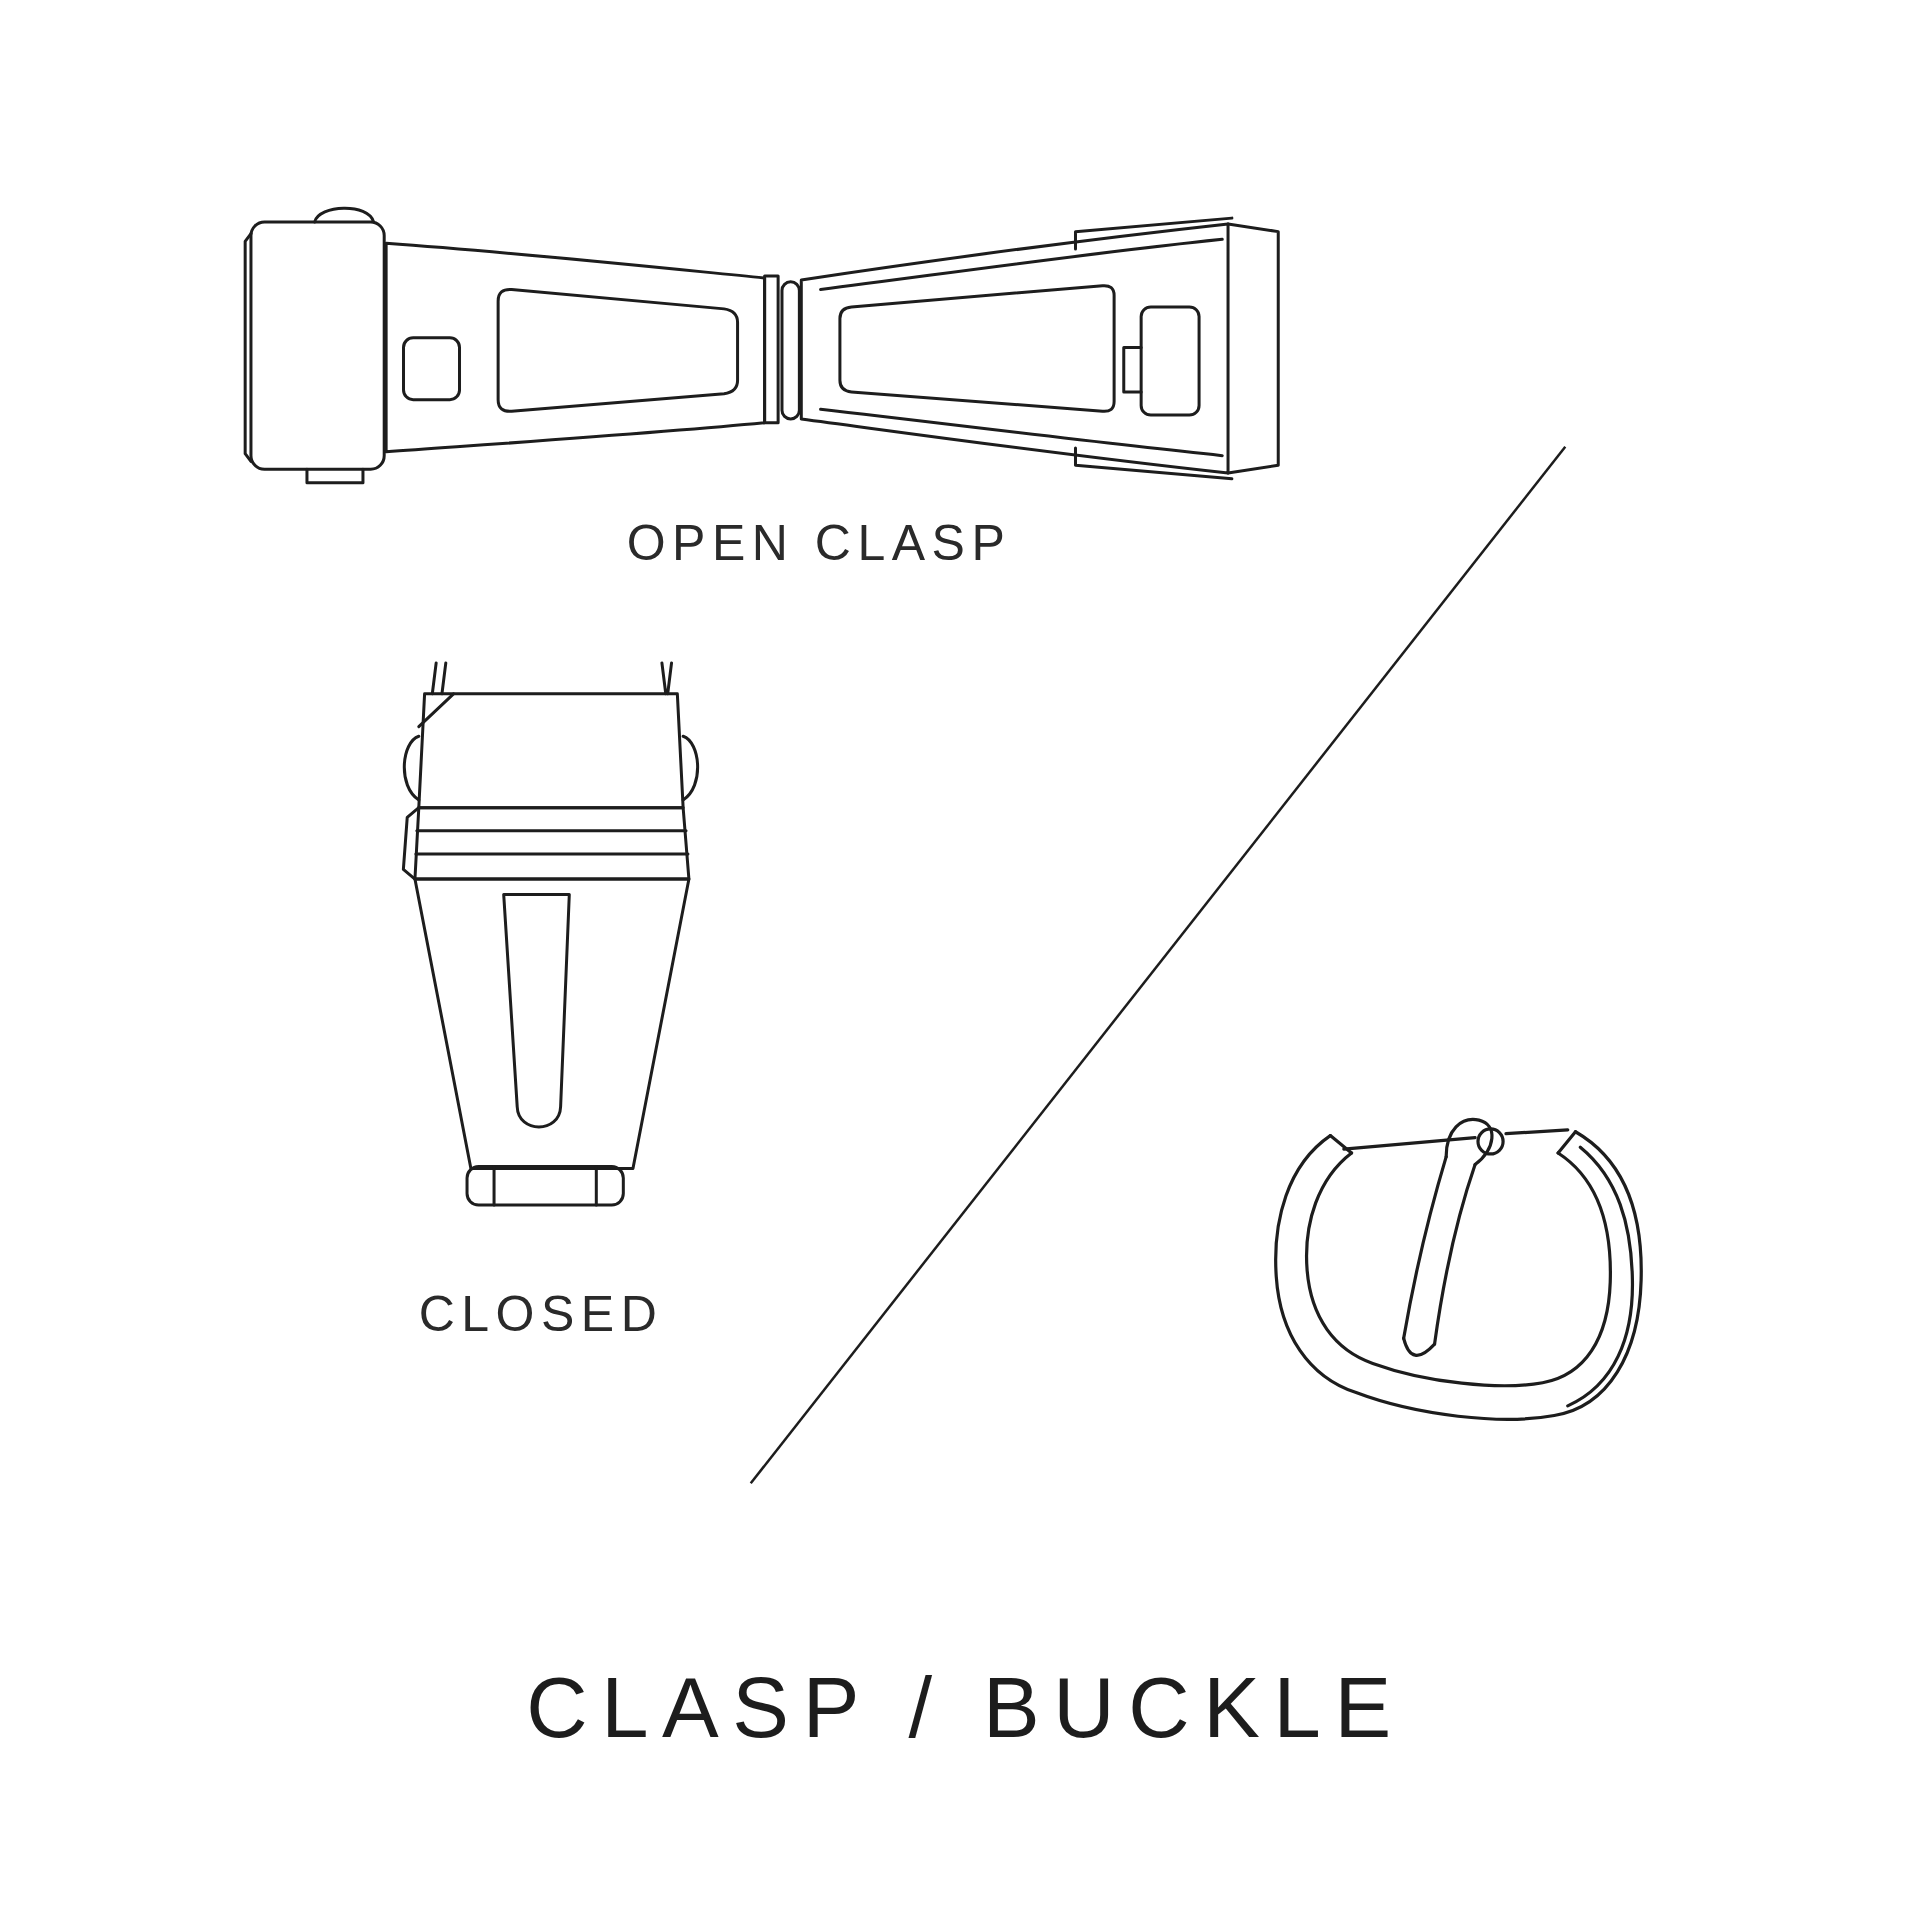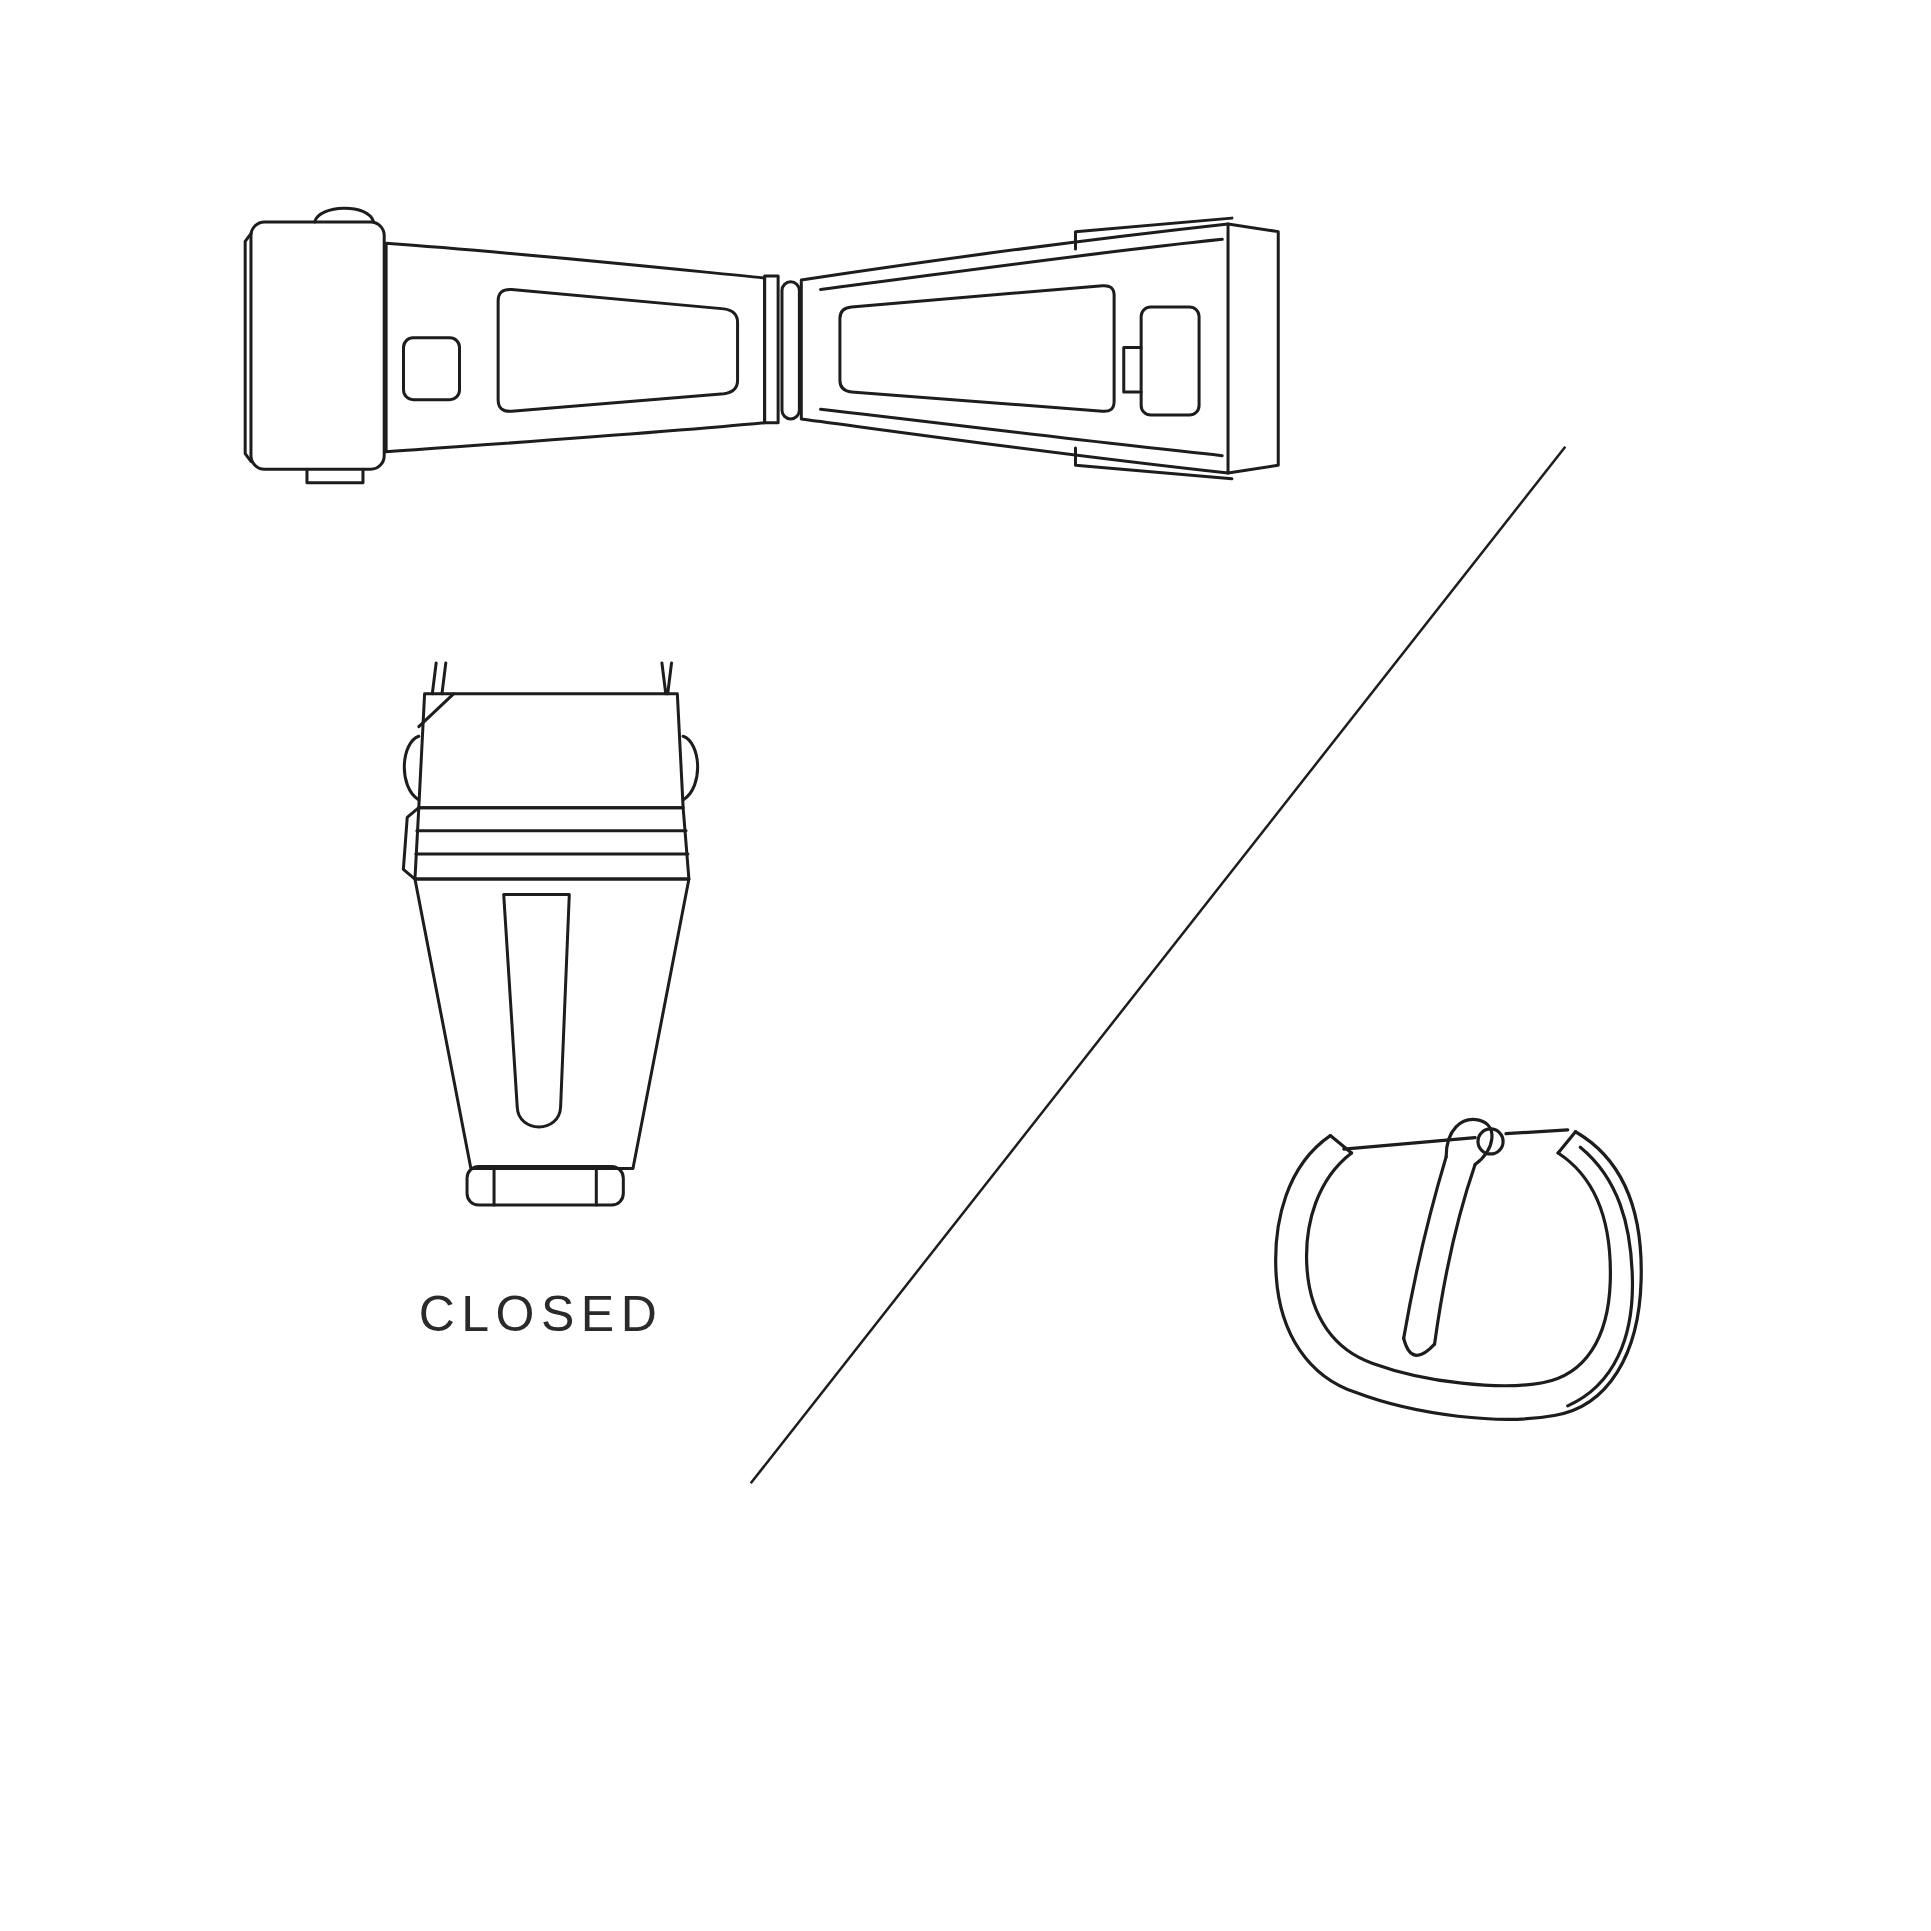--- a/index.html
+++ b/index.html
@@ -86,20 +86,21 @@
       <path d="M620,100 C760,82 900,62 1036,48"></path>
       <path d="M620,224 C760,240 900,258 1036,272"></path>
       <path d="M884,58 L884,40 L1046,26"></path>
       <path d="M884,264 L884,282 L1046,296"></path>
       <path d="M652,118 L912,96 Q924,95 924,106 L924,216 Q924,227 912,226 L652,206 Q640,205 640,194 L640,130 Q640,119 652,118 Z"></path>
       <rect x="952" y="118" width="60" height="112" rx="10"></rect>
       <path d="M952,160 L934,160 L934,206 L952,206"></path>
       <path d="M1042,32 L1094,40 L1094,282 L1042,290"></path>
     </g>
   </svg>
+  <div id="open-clasp-caption" class="caption">OPEN CLASP</div>
 
   <svg id="closed-clasp-svg" class="fig-svg" viewBox="0 0 340 575" xmlns="http://www.w3.org/2000/svg">
     <g class="lineart">
       <path d="M52,6 L48,38 M62,6 L58,38"></path>
       <path d="M286,6 L290,38 M296,6 L292,38"></path>
       <path d="M40,38 L302,38 L308,156 L34,156 Z"></path>
       <path d="M34,72 L70,38"></path>
       <path d="M34,82 C16,88 12,134 34,148"></path>
       <path d="M308,82 C326,88 330,134 308,148"></path>
       <path d="M34,156 L22,166 L18,220 L30,230"></path>
@@ -128,15 +129,16 @@
       <path d="M100,54 L236,42"></path>
       <path d="M268,38 L332,34"></path>
       <circle cx="252" cy="46" r="13"></circle>
       <path d="M206,62 C188,122 172,192 162,250"></path>
       <path d="M162,250 Q170,282 194,256"></path>
       <path d="M194,256 C202,198 216,128 236,70"></path>
       <path d="M206,62 C206,34 222,20 240,24 C260,29 257,54 236,70"></path>
     </g>
   </svg>
 
+  <h1 class="page-title">CLASP / BUCKLE</h1>
 
 </div>
 
 
 </body></html>

